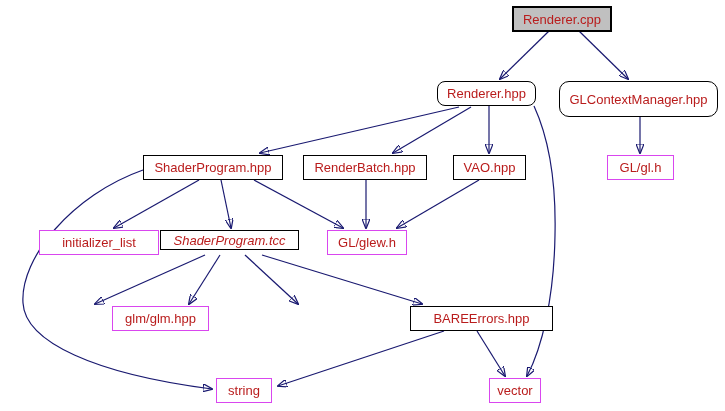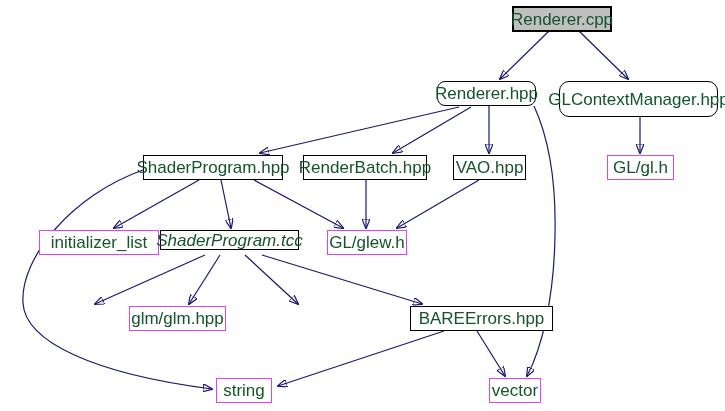--- a/index.html
+++ b/index.html
@@ -19,22 +19,22 @@
   svg.edges-layer path {
     fill: none;
     stroke: #191970;
     stroke-width: 1.2px;
   }
   .node {
     position: absolute;
     box-sizing: border-box;
     background: #ffffff;
     border: 1px solid #000000;
-    color: #14532d;
-    font-size: 17px;
+    color: #b91c1c;
+    font-size: 13px;
     line-height: 1;
     display: flex;
     align-items: center;
     justify-content: center;
     white-space: nowrap;
     text-align: center;
   }
   .node.external { border: 1px solid #d946ef; }
   .node.current  { background: #c0c0c0; border: 2px solid #000000; }
 </style>
@@ -73,18 +73,18 @@
   <div class="node current" style="left:512px; top:6px;   width:100px; height:26px;">Renderer.cpp</div>
   <div class="node internal" style="left:437px; top:81px;  width:99px;  height:25px;border-radius:8px;">Renderer.hpp</div>
   <div class="node internal" style="left:559px; top:81px;  width:159px; height:36px;border-radius:10px;">GLContextManager.hpp</div>
   <div class="node external" style="left:607px; top:155px; width:67px;  height:25px;">GL/gl.h</div>
   <div class="node internal" style="left:143px; top:155px; width:140px; height:25px;">ShaderProgram.hpp</div>
   <div class="node internal" style="left:303px; top:155px; width:124px; height:25px;">RenderBatch.hpp</div>
   <div class="node internal" style="left:453px; top:155px; width:73px;  height:25px;">VAO.hpp</div>
   <div class="node external" style="left:39px;  top:230px; width:120px; height:25px;">initializer_list</div>
   <div class="node internal" style="left:160px; top:230px; width:139px; height:20px;font-style:italic;">ShaderProgram.tcc</div>
   <div class="node external" style="left:327px; top:230px; width:80px;  height:25px;">GL/glew.h</div>
-  <div class="node external" style="left:129px; top:306px; width:97px;  height:25px;">glm/glm.hpp</div>
+  <div class="node external" style="left:112px; top:306px; width:97px;  height:25px;">glm/glm.hpp</div>
   <div class="node internal" style="left:410px; top:306px; width:143px; height:25px;">BAREErrors.hpp</div>
   <div class="node external" style="left:216px; top:378px; width:56px;  height:25px;">string</div>
   <div class="node external" style="left:489px; top:378px; width:52px;  height:25px;">vector</div>
 
 </div>
 
 </body></html>

